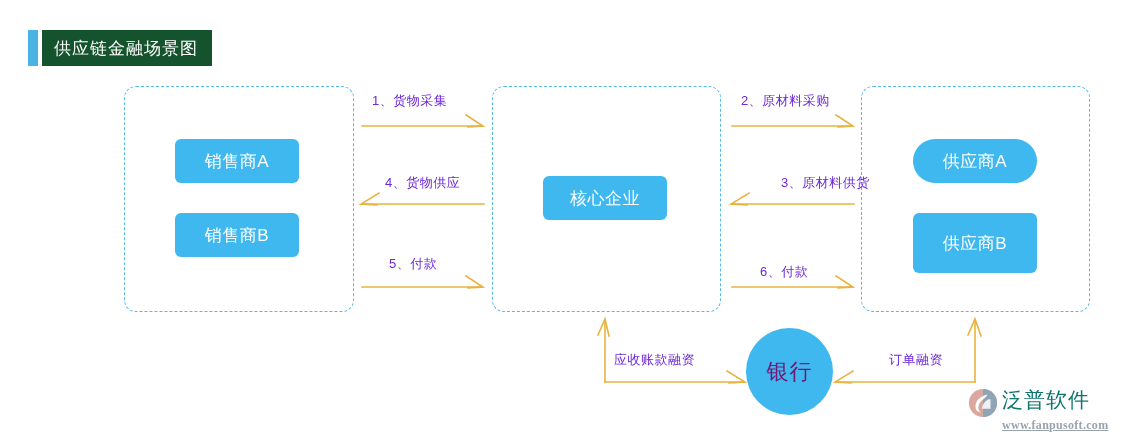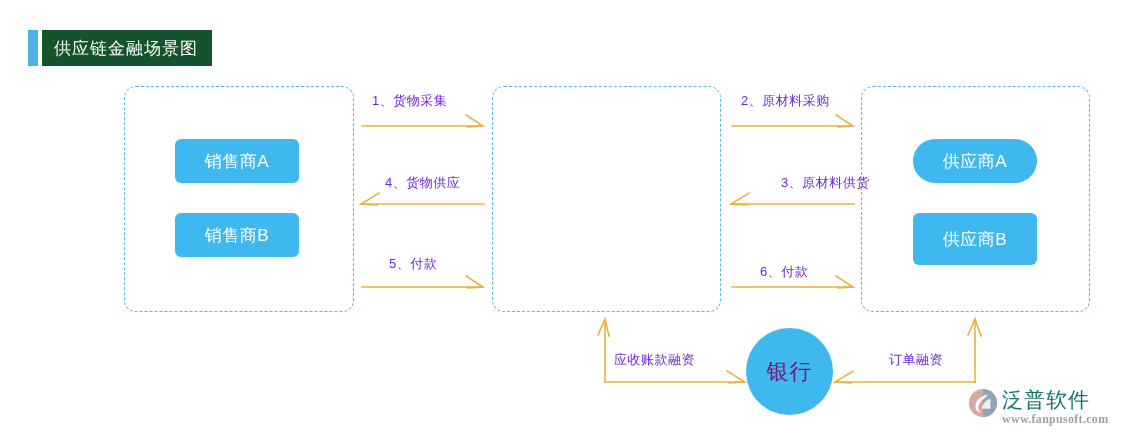--- a/index.html
+++ b/index.html
@@ -29,21 +29,21 @@
   
   .chip{
     position:absolute;background:#3fb8ef;border-radius:6px;
     color:#ffffff;font-size:17px;display:flex;align-items:center;justify-content:center;
     letter-spacing:.5px;white-space:nowrap;
   }
   #chip-seller-a{left:175px;top:139px;width:124px;height:44px;}
   #chip-seller-b{left:175px;top:213px;width:124px;height:44px;text-align:right;}
   #chip-core{left:543px;top:176px;width:124px;height:44px;}
   #chip-supplier-a{left:913px;top:139px;width:124px;height:44px;border-radius:22px;}
-  #chip-supplier-b{left:913px;top:213px;width:124px;height:52px;}
+  #chip-supplier-b{left:913px;top:213px;width:124px;height:60px;}
 
   
   #bank-circle{
     position:absolute;left:746px;top:328px;width:87px;height:87px;border-radius:50%;
     background:#3fb8ef;color:#701a75;font-size:22px;
     display:flex;align-items:center;justify-content:center;letter-spacing:1px;
   }
 
   
   .flow-label{
@@ -59,42 +59,43 @@
   #lbl-ar{left:614px;top:351px;}
   #lbl-or{left:889px;top:351px;}
 
   
   #arrows{position:absolute;left:0;top:0;width:1123px;height:439px;pointer-events:none;}
 
   
   #logo{position:absolute;left:968px;top:386px;width:150px;height:46px;}
   .logo-mark{position:absolute;left:0;top:2px;width:30px;height:30px;}
   .logo-name{position:absolute;left:34px;top:0px;font-size:21px;color:#0f766e;letter-spacing:1px;white-space:nowrap;}
-  .logo-url{position:absolute;left:34px;top:26px;font-size:12px;color:#9aa3ab;white-space:nowrap;
-            font-family:"Liberation Serif","DejaVu Serif",serif;font-weight:bold;letter-spacing:.3px;}
+  .logo-url{position:absolute;left:34px;top:32px;font-size:12px;color:#9aa3ab;white-space:nowrap;
+            font-family:"Liberation Serif","DejaVu Serif",serif;font-weight:bold;letter-spacing:.3px;text-decoration:underline;}
 </style>
 </head>
 <body>
 
 <div id="stage">
 
   <div class="title-wrap">
     <div class="title-accent"></div>
     <div class="title-gap"></div>
     <div class="title-block">
       <span class="title-text">供应链金融场景图</span>
     </div>
   </div>
 
   <div class="group-box" id="box-left"></div>
   <div class="group-box" id="box-mid"></div>
   <div class="group-box" id="box-right"></div>
 
   <div class="chip" id="chip-seller-a">销售商A</div>
   <div class="chip" id="chip-seller-b">销售商B</div>
+  <div class="chip" id="chip-core">核心企业</div>
   <div class="chip" id="chip-supplier-a">供应商A</div>
   <div class="chip" id="chip-supplier-b">供应商B</div>
 
   <div id="bank-circle">银行</div>
 
   <svg id="arrows" viewBox="0 0 1123 439" xmlns="http://www.w3.org/2000/svg">
     <g stroke="#e8b33c" stroke-width="1.6" fill="none" stroke-linecap="square">
 
       <g>
         <line x1="362" y1="126" x2="482" y2="126"></line>

